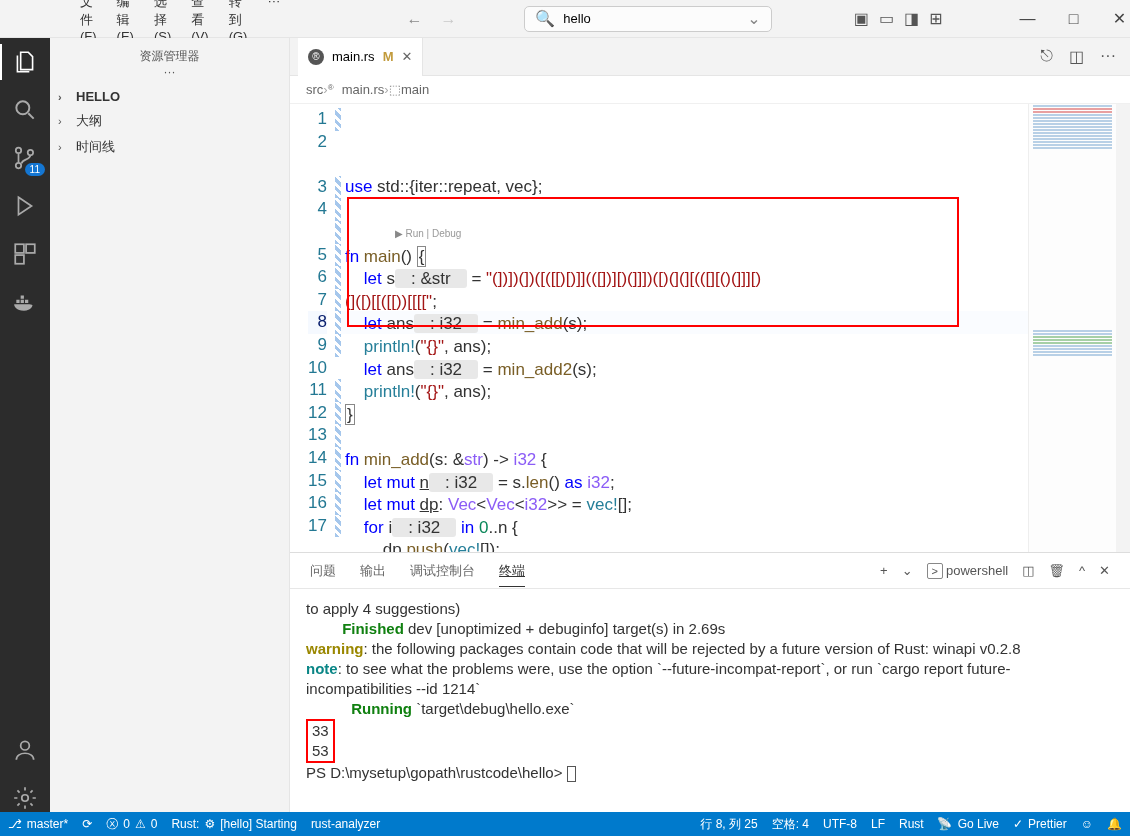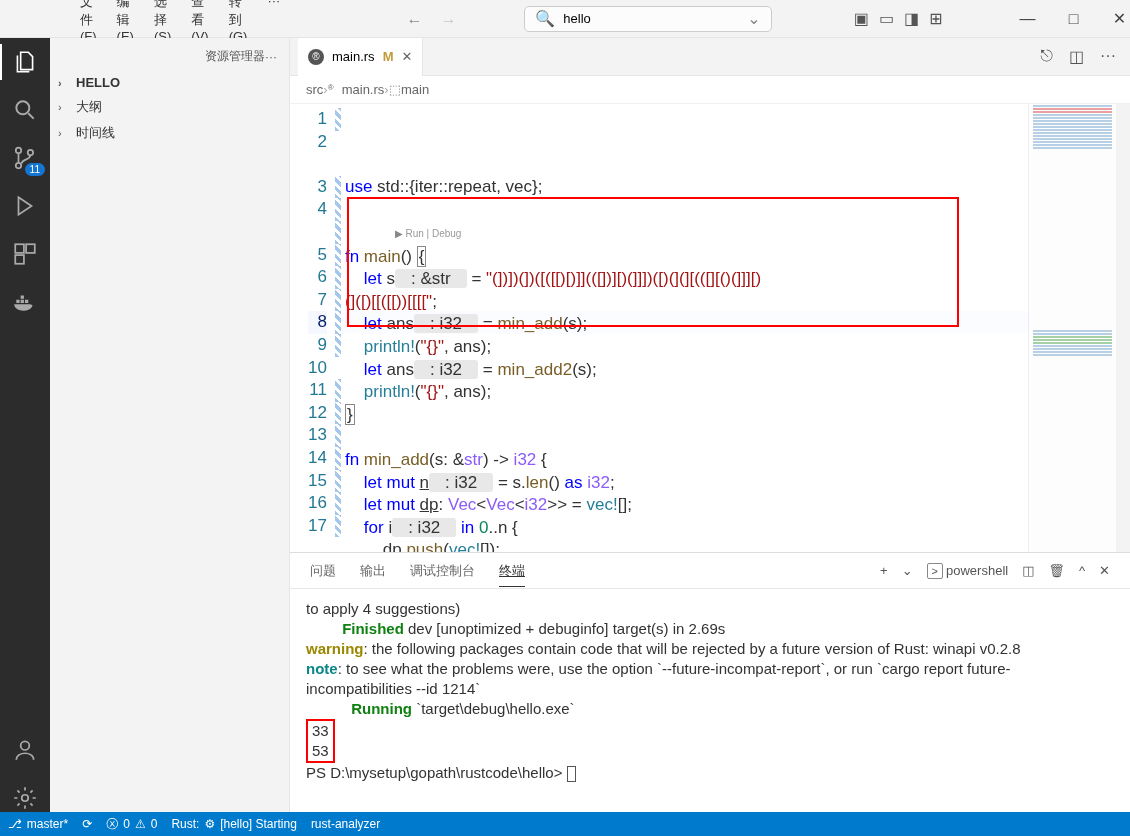--- a/index.html
+++ b/index.html
@@ -18,21 +18,21 @@
 .main { flex:1; display:flex; min-height:0; }
 
 .activity-bar { width:50px; background:#2c2c2c; display:flex; flex-direction:column; align-items:center; padding-top:10px; gap:20px; color:#aaa; }
 .activity-bar .item { width:28px; height:28px; display:flex; align-items:center; justify-content:center; cursor:pointer; position:relative; }
 .activity-bar .item.active { color:#fff; }
 .activity-bar .item.active::before { content:""; position:absolute; left:-11px; top:-4px; bottom:-4px; width:2px; background:#fff; }
 .activity-bar .badge { position:absolute; bottom:-4px; right:-6px; background:#1476d2; color:#fff; border-radius:10px; font-size:10px; padding:1px 5px; }
 .activity-bar .spacer { flex:1; }
 
 .sidebar { width:240px; background:#f3f3f3; border-right:1px solid #e5e5e5; display:flex; flex-direction:column; }
-.sidebar-header { display:flex; justify-content:flex-end; align-items:center; padding:10px 12px 6px; font-size:12px; color:#555; }
+.sidebar-header { display:flex; justify-content:flex-end; align-items:center; padding:10px 12px 6px; font-size:12px; color:#555;flex-direction:column; }
 .sidebar-section { display:flex; align-items:center; gap:4px; padding:4px 8px; cursor:pointer; font-size:13px; color:#333; }
 .sidebar-section.bold { font-weight:700; }
 .chevron { font-size:11px; color:#555; display:inline-block; width:14px; }
 
 .editor-area { flex:1; display:flex; flex-direction:column; min-width:0; }
 .tabs { height:38px; display:flex; align-items:center; background:#f3f3f3; border-bottom:1px solid #e5e5e5; padding-left:8px; }
 .tab { height:38px; display:flex; align-items:center; gap:8px; padding:0 10px; background:#fff; border-right:1px solid #e5e5e5; font-size:13px; }
 .tab .rust-icon { width:16px; height:16px; border-radius:50%; background:#555; display:flex; align-items:center; justify-content:center; color:#fff; font-size:10px; }
 .tab .mod { color:#c19a3b; font-weight:700; }
 .tab .close { color:#666; cursor:pointer; }
@@ -362,13 +362,34 @@
       <span>0</span> 
       <span>⚠</span>
       <span>0</span>
     </div>
   <div class="seg">
       <span>Rust:</span>
       <span>⚙</span>
       <span>[hello] Starting</span>
     </div>
   <div class="seg">rust-analyzer</div>
+  <div class="right">
+    <div class="seg">行 8, 列 25</div>
+    <div class="seg">空格: 4</div>
+    <div class="seg">UTF-8</div>
+    <div class="seg">LF</div>
+    <div class="seg">Rust</div>
+    <div class="seg">
+        <span>📡</span>
+        <span>Go Live</span>
+      </div>
+    <div class="seg">
+        <span>✓</span>
+        <span>Prettier</span>
+      </div>
+    <div class="seg">
+        <span>☺</span>
+      </div>
+    <div class="seg">
+        <span>🔔</span>
+      </div>
+  </div>
 </div>
 
 </body></html>

